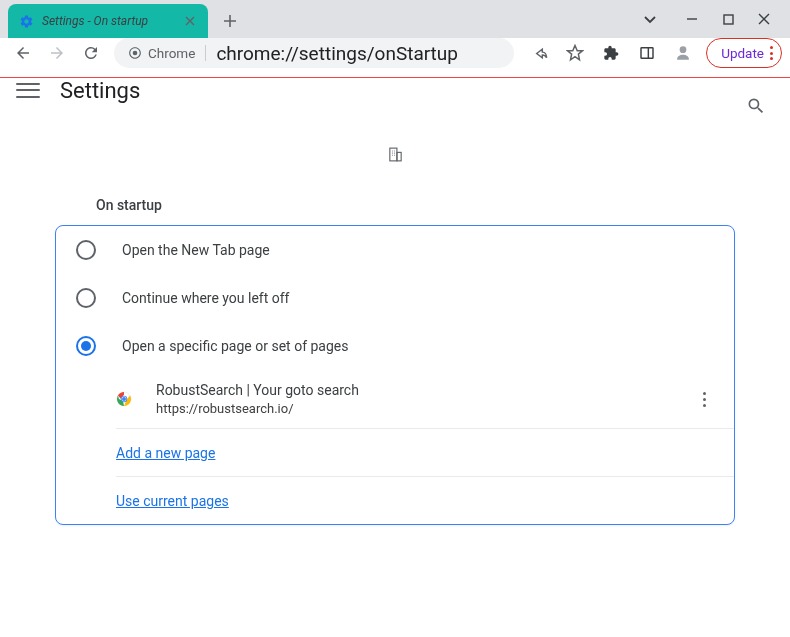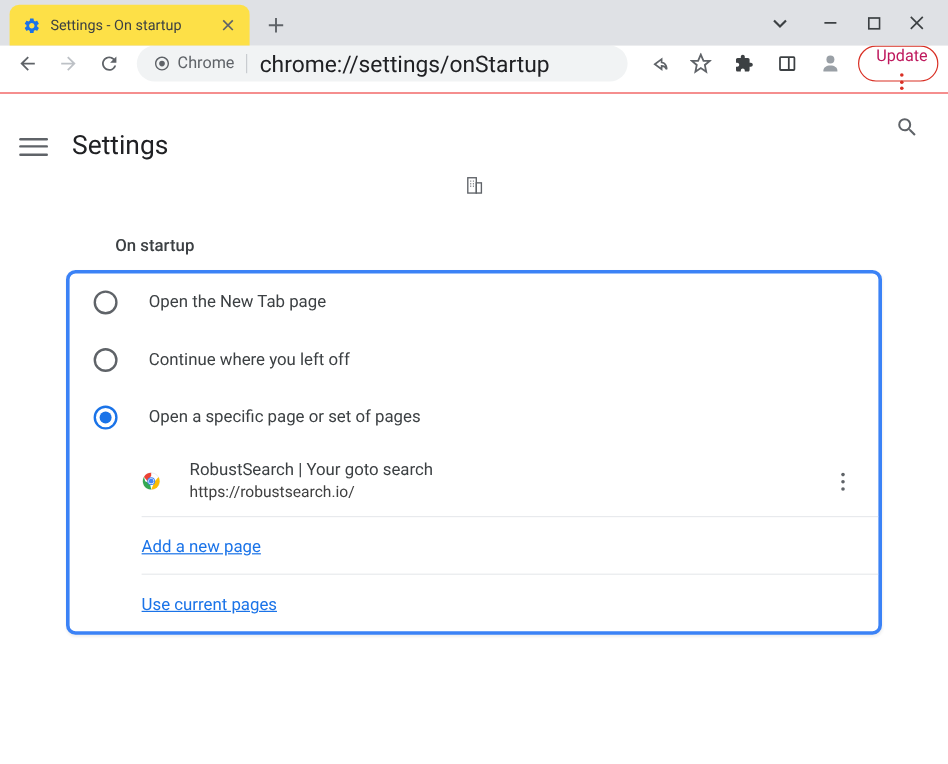--- a/index.html
+++ b/index.html
@@ -1,51 +1,51 @@
 <!DOCTYPE html>
 <html><head>
 <meta charset="utf-8">
 <style>
 * { margin: 0; padding: 0; box-sizing: border-box; font-family: "Segoe UI", Roboto, Arial, sans-serif; }
 body { width: 790px; height: 637px; background: #fff; overflow: hidden; position: relative; }
 
 .titlebar { height: 38px; background: #dfe1e5; display: flex; align-items: flex-end; position: relative; }
-.tab { background: #fde047; height: 34px; margin-left: 8px; border-radius: 8px 8px 0 0; display: flex; align-items: center; padding: 0 10px; min-width: 200px; max-width: 210px; position: relative; }
+.tab { background: #14b8a6; height: 34px; margin-left: 8px; border-radius: 8px 8px 0 0; display: flex; align-items: center; padding: 0 10px; min-width: 200px; max-width: 210px; position: relative; font-style: italic; }
 .tab-icon { width: 16px; height: 16px; margin-right: 8px; display: flex; align-items: center; justify-content: center; color: #1a73e8; }
 .tab-title { font-size: 12px; color: #3c4043; overflow: hidden; white-space: nowrap; flex: 1; }
 .tab-close { width: 16px; height: 16px; display: flex; align-items: center; justify-content: center; margin-left: 4px; cursor: pointer; color: #5f6368; }
 .newtab { width: 28px; height: 28px; display: flex; align-items: center; justify-content: center; margin-left: 8px; margin-bottom: 3px; cursor: pointer; color: #5f6368; }
 .wincontrols { position: absolute; right: 4px; top: 0; height: 38px; display: flex; align-items: center; gap: 20px; padding-right: 14px; }
 .winbtn { width: 16px; height: 16px; display: flex; align-items: center; justify-content: center; cursor: pointer; color: #3c4043; }
 .chevdown { margin-right: 6px;}
 
 .toolbar { height: 40px; background: #fff; border-bottom: 1px solid #ef4444; display: flex; align-items: flex-start; padding: 0 8px; gap: 4px; }
 .tbtn { width: 30px; height: 30px; display: flex; align-items: center; justify-content: center; border-radius: 50%; cursor: pointer; color: #5f6368; }
 .tbtn.disabled { color: #bdc1c6; }
 .omnibox { flex: 1; height: 30px; background: #f1f3f4; border-radius: 15px; display: flex; align-items: center; padding: 0 14px; margin: 0 4px; gap: 10px; }
 .secure { color: #5f6368; display: flex; align-items: center; gap: 6px; font-size: 13.5px; }
 .secure-divider { width: 1px; height: 16px; background: #c9ccd0; }
 .url { font-size: 19px; color: #202124; }
 .right-icons { display: flex; align-items: center; gap: 10px; margin-left: 4px; }
 .ricon { width: 26px; height: 26px; display: flex; align-items: center; justify-content: center; cursor: pointer; color: #5f6368; }
-.update-btn { border: 1.5px solid #d93025; color: #be185d; border-radius: 16px; height: 30px; padding: 0 8px 0 14px; display: flex; align-items: center; font-size: 13.5px; gap: 6px; cursor: pointer; flex-direction: column; }
+.update-btn { border: 1.5px solid #d93025; color: #6d28d9; border-radius: 16px; height: 30px; padding: 0 8px 0 14px; display: flex; align-items: center; font-size: 13.5px; gap: 6px; cursor: pointer; }
 .update-dots { display: flex; flex-direction: column; gap: 2.5px; }
 .update-dots span { width: 3px; height: 3px; border-radius: 50%; background: #d93025; }
 
-.settings-header { height: 56px; display: flex; align-items: flex-end; padding: 0 16px; position: relative; }
+.settings-header { height: 56px; display: flex; align-items: flex-start; padding: 0 16px; position: relative; }
 .hamburger { width: 24px; height: 24px; cursor: pointer; display: flex; flex-direction: column; justify-content: center; gap: 4.5px; margin-right: 20px; }
 .hamburger span { height: 2px; background: #5f6368; border-radius: 1px; }
 .settings-title { font-size: 22px; color: #202124; font-weight: 400; }
 .search-icon { position: absolute; right: 24px; top: 50%; transform: translateY(-50%); width: 20px; height: 20px; cursor: pointer; color: #5f6368; }
 
 .content { padding: 0 40px 0 40px; margin-top: 6px; }
 .managed-row { display: flex; align-items: center; justify-content: center; gap: 10px; font-size: 13px; color: #5f6368; padding: 6px 0 14px; }
 .managed-row .link { color: #1a73e8; text-decoration: underline; cursor: pointer; }
 .section-label { font-size: 14px; color: #3c4043; margin: 20px 0 12px 56px; font-weight: 500; }
-.card { background: #fff; border: 3px solid #3b82f6; border-radius: 8px; margin: 0 auto; max-width: 680px; box-shadow: 0 1px 2px rgba(60,64,67,0.08); overflow: hidden; }
+.card { background: #fff; border: 1px solid #3b82f6; border-radius: 8px; margin: 0 auto; max-width: 680px; box-shadow: 0 1px 2px rgba(60,64,67,0.08); overflow: hidden; }
 .option-row { display: flex; align-items: center; padding: 14px 20px; gap: 26px; cursor: pointer; }
 .radio { width: 20px; height: 20px; border: 2px solid #5f6368; border-radius: 50%; flex-shrink: 0; position: relative; }
 .radio.selected { border-color: #1a73e8; }
 .radio.selected::after { content: ''; position: absolute; width: 10px; height: 10px; background: #1a73e8; border-radius: 50%; top: 50%; left: 50%; transform: translate(-50%, -50%); }
 .option-label { font-size: 14px; color: #3c4043; }
 .page-row { display: flex; align-items: center; padding: 12px 20px 12px 60px; gap: 24px; }
 .favicon { width: 16px; height: 16px; border-radius: 50%; display: flex; align-items: center; justify-content: center; font-size: 11px; font-weight: bold; }
 .page-info { flex: 1; }
 .page-title { font-size: 14px; color: #3c4043; }
 .page-url { font-size: 13px; color: #404040; margin-top: 3px; }

